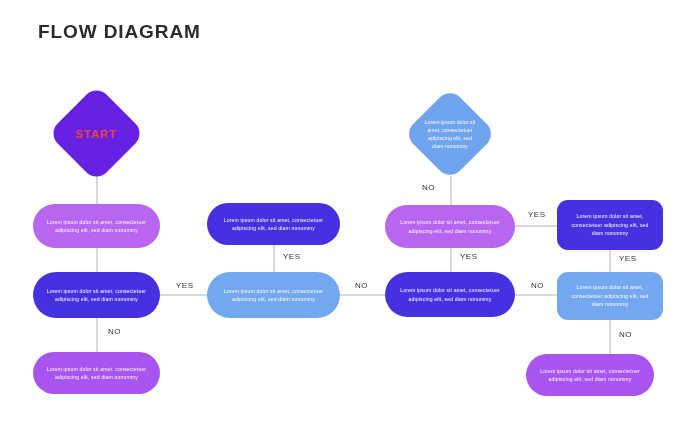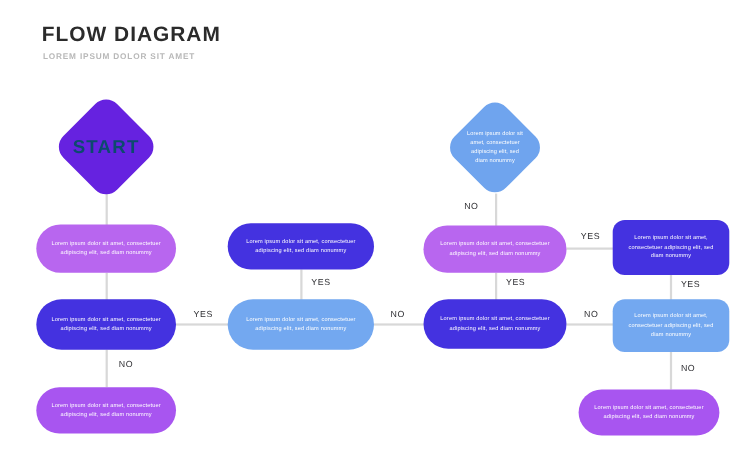--- a/index.html
+++ b/index.html
@@ -89,40 +89,39 @@
   .diamond-label {
     position: absolute;
     display: flex;
     align-items: center;
     justify-content: center;
     text-align: center;
     color: #ffffff;
     pointer-events: none;
   }
   .start-text {
-    font-size: 17px;
+    font-size: 11px;
     font-weight: bold;
     letter-spacing: 1.1px;
-    color: #0c4a6e;
+    color: #ef4444;
   }
   .diamond-text {
     font-size: 5.1px;
     line-height: 1.62;
     letter-spacing: 0.1px;
     width: 56px;
     color: #ffffff;
   }
 </style>
 </head>
 <body>
 
 <div id="canvas">
 
   <div class="title">FLOW DIAGRAM</div>
-  <div class="subtitle">LOREM IPSUM DOLOR SIT AMET</div>
 
   <div class="line v" style="left:96px; top:172px; height:34px;"></div>
 
   <div class="line v" style="left:96px; top:248px; height:26px;"></div>
 
   <div class="line v" style="left:96px; top:318px; height:34px;"></div>
 
   <div class="line h" style="left:160px; top:294px; width:48px;"></div>
 
   <div class="line v" style="left:273px; top:245px; height:29px;"></div>

